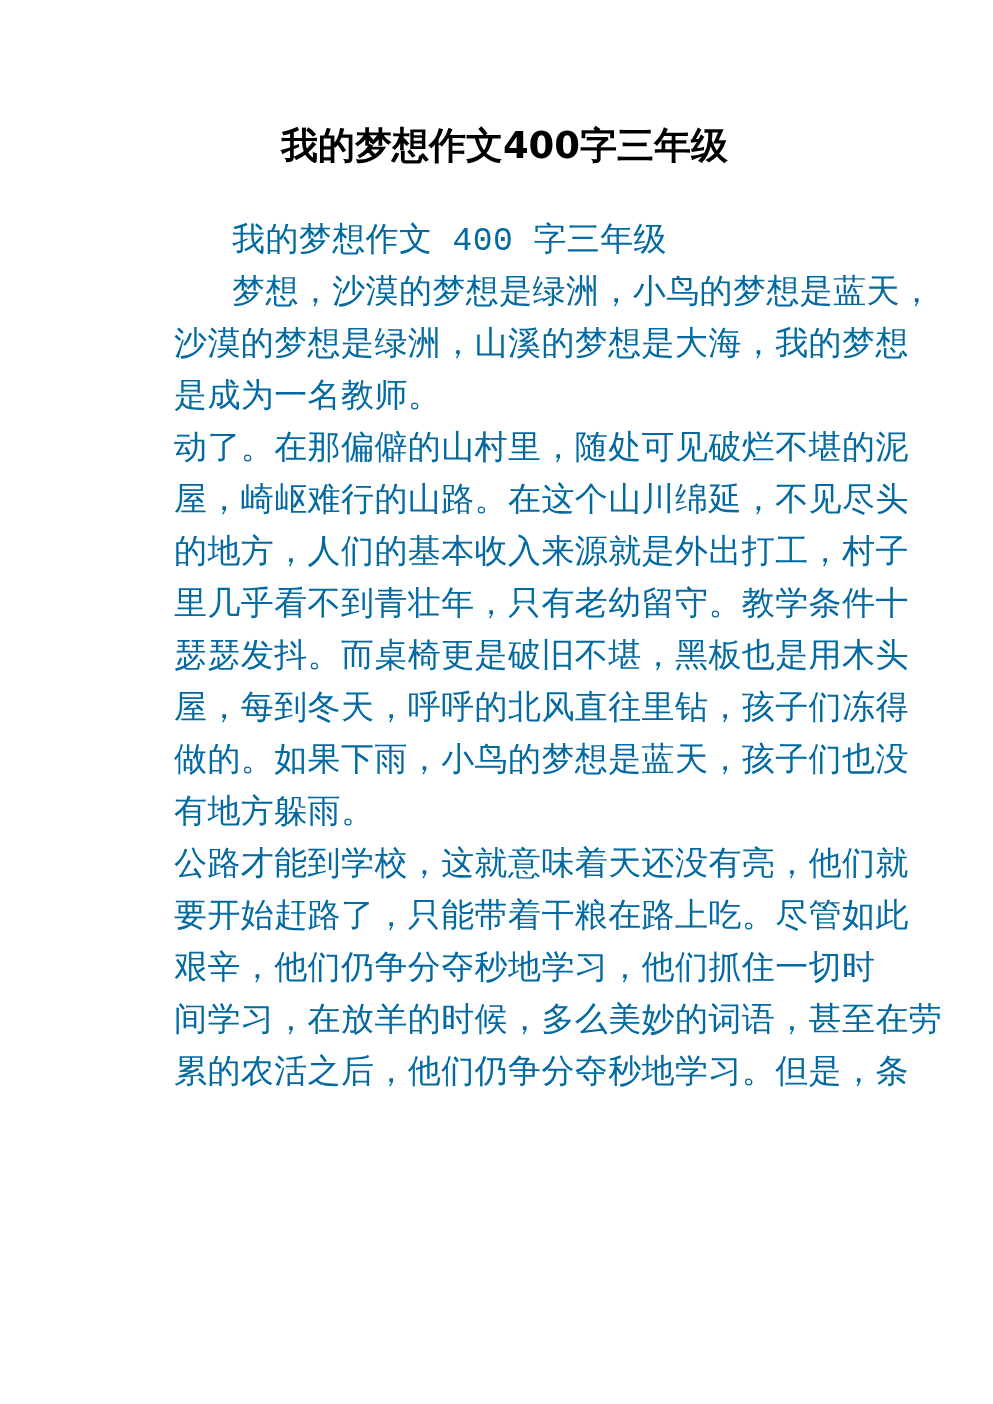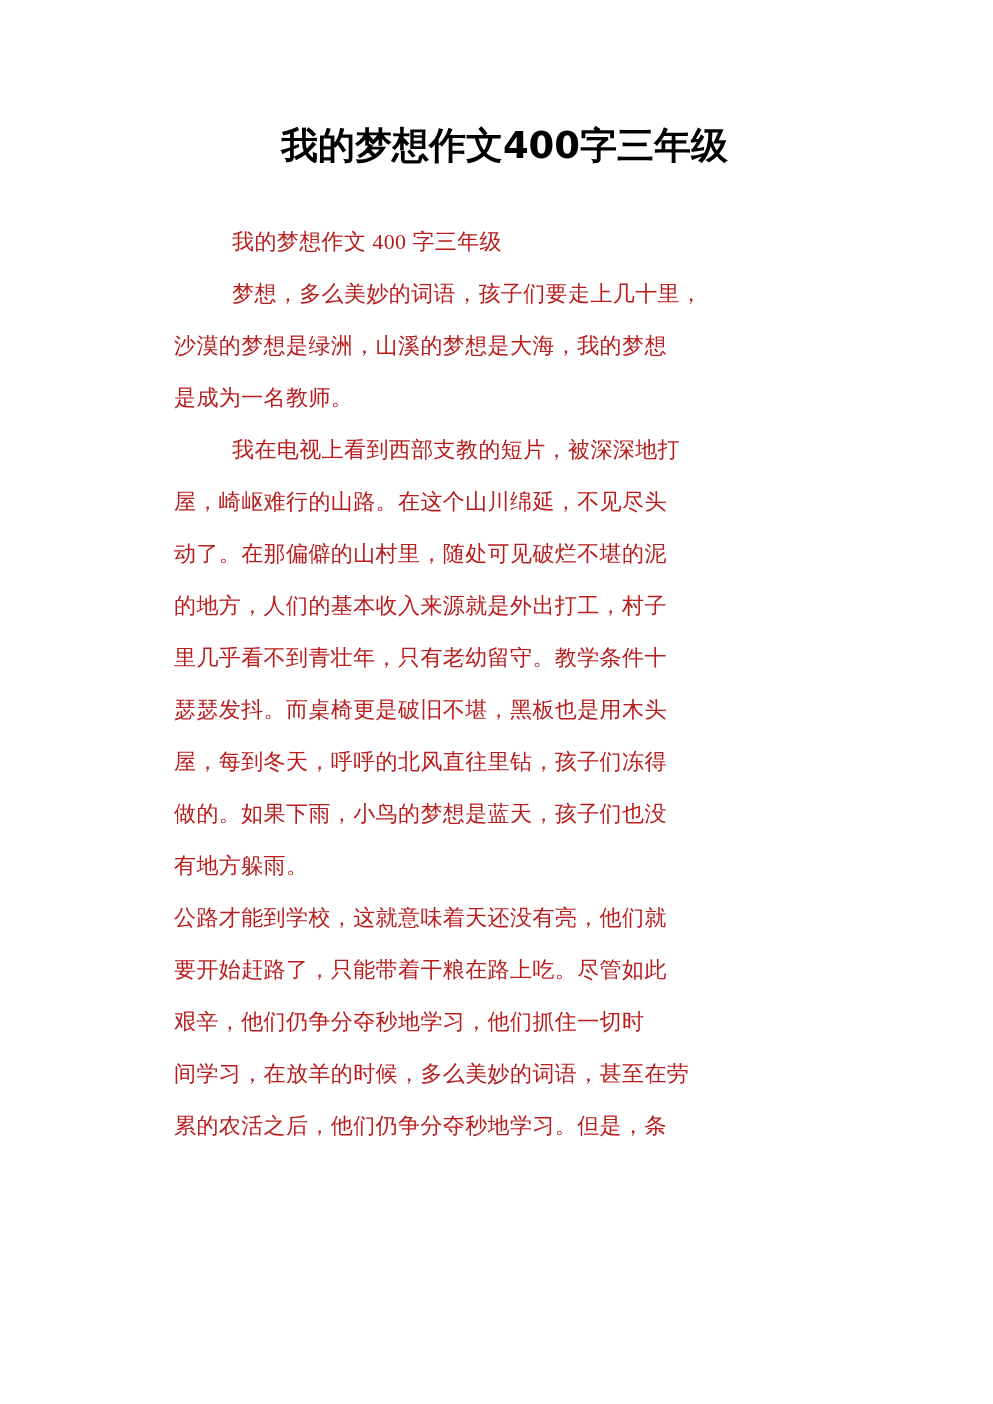--- a/index.html
+++ b/index.html
@@ -34,23 +34,23 @@
       font-size: 37px;
       line-height: 52px;
       letter-spacing: 0px;
       color: #000000;
     }
     .body-text {
       position: absolute;
       left: 166px;
       top: 216px;
       width: 664px;
-      font-family: Liberation Serif, serif;
-      font-size: 22px;
-      color: #b91c1c;
+      font-family: Liberation Mono, monospace;
+      font-size: 33px;
+      color: #0369a1;
     }
     .line {
       display: block;
       height: 52px;
       line-height: 52px;
       white-space: nowrap;
       letter-spacing: 0.4px;
     }
     .line.indent {
       padding-left: 58px;
@@ -62,29 +62,28 @@
 <div class="page">
   <div class="doc-title">我的梦想作文400字三年级</div>
 
   <div class="body-text">
 
     <div>
       <span class="line indent">我的梦想作文 400 字三年级</span>
     </div>
 
     <div>
-      <span class="line indent">梦想，多么美妙的词语，孩子们要走上几十里，</span>
+      <span class="line indent">梦想，沙漠的梦想是绿洲，小鸟的梦想是蓝天，</span>
       <span class="line">沙漠的梦想是绿洲，山溪的梦想是大海，我的梦想</span>
       <span class="line">是成为一名教师。</span>
     </div>
 
     <div>
-      <span class="line indent">我在电视上看到西部支教的短片，被深深地打</span>
+      <span class="line">动了。在那偏僻的山村里，随处可见破烂不堪的泥</span>
       <span class="line">屋，崎岖难行的山路。在这个山川绵延，不见尽头</span>
-      <span class="line">动了。在那偏僻的山村里，随处可见破烂不堪的泥</span>
       <span class="line">的地方，人们的基本收入来源就是外出打工，村子</span>
       <span class="line">里几乎看不到青壮年，只有老幼留守。教学条件十</span>
       <span class="line">瑟瑟发抖。而桌椅更是破旧不堪，黑板也是用木头</span>
       <span class="line">屋，每到冬天，呼呼的北风直往里钻，孩子们冻得</span>
       <span class="line">做的。如果下雨，小鸟的梦想是蓝天，孩子们也没</span>
       <span class="line">有地方躲雨。</span>
     </div>
 
     <div>
       <span class="line">公路才能到学校，这就意味着天还没有亮，他们就</span>

